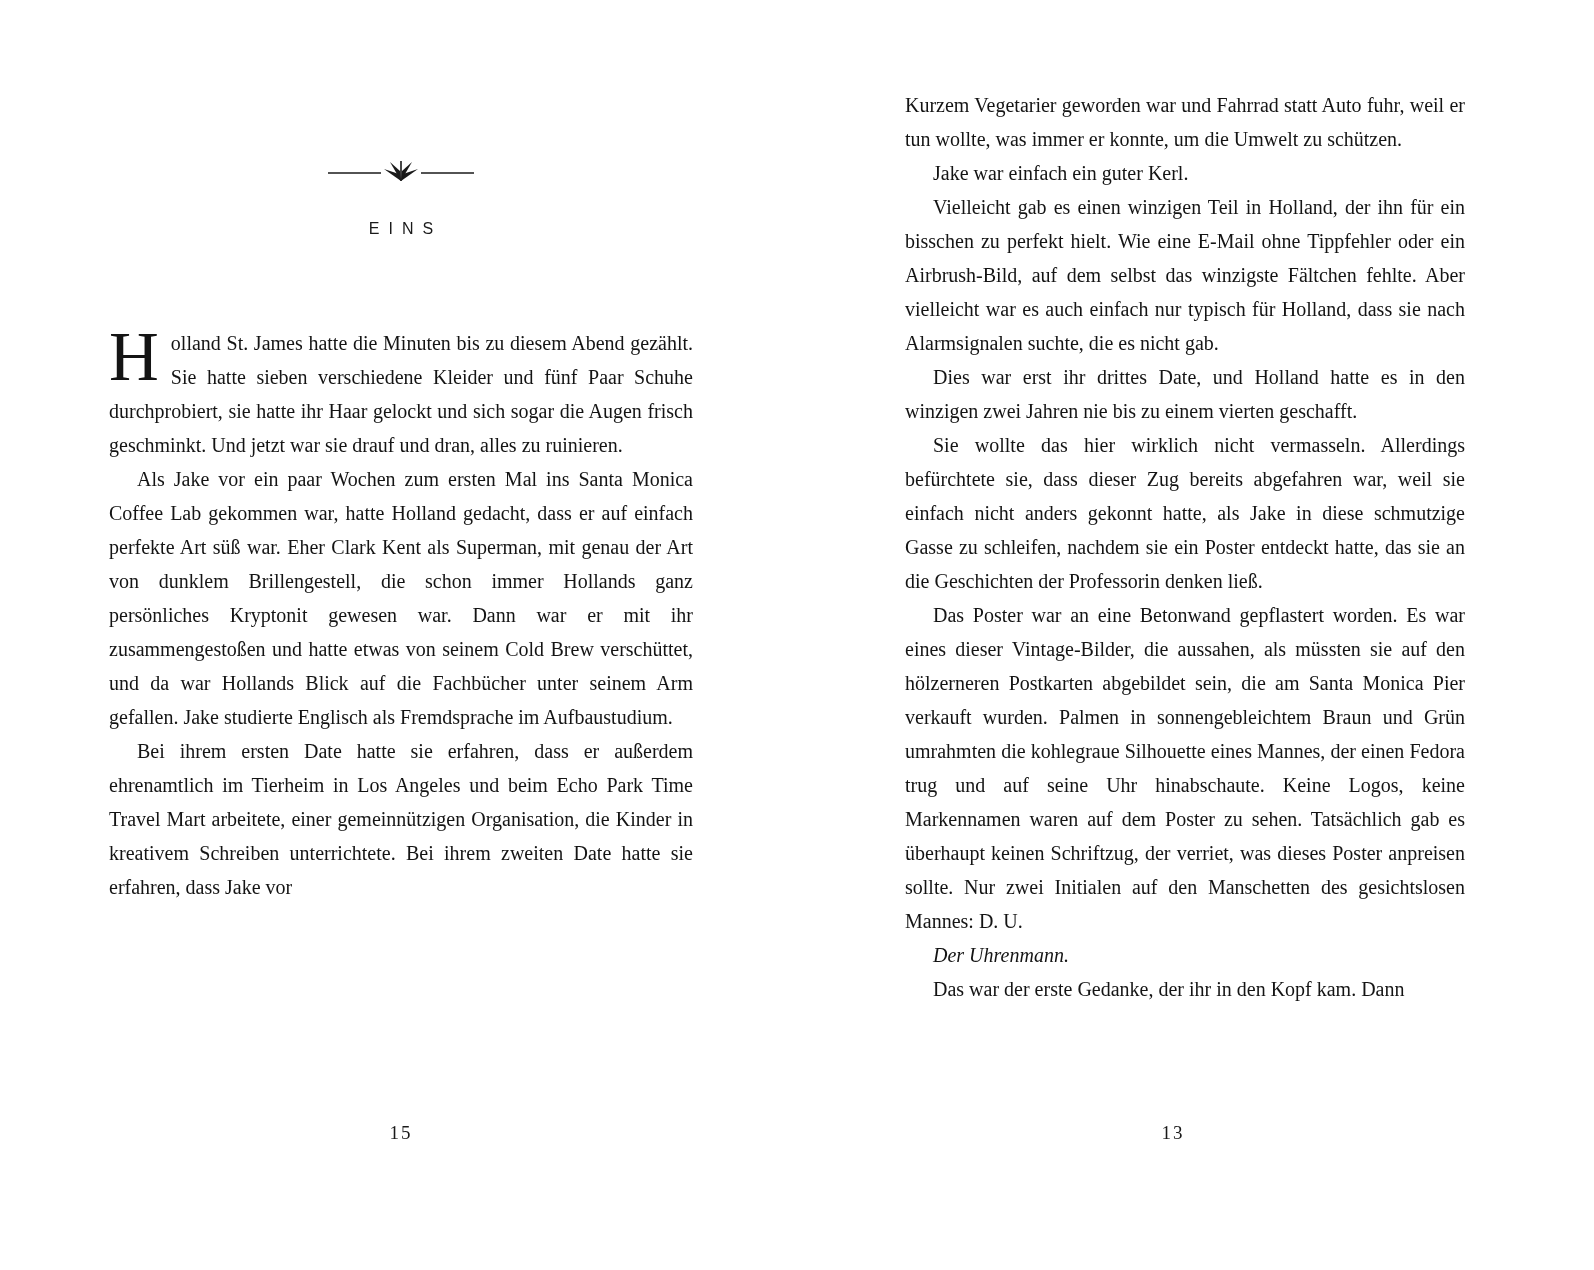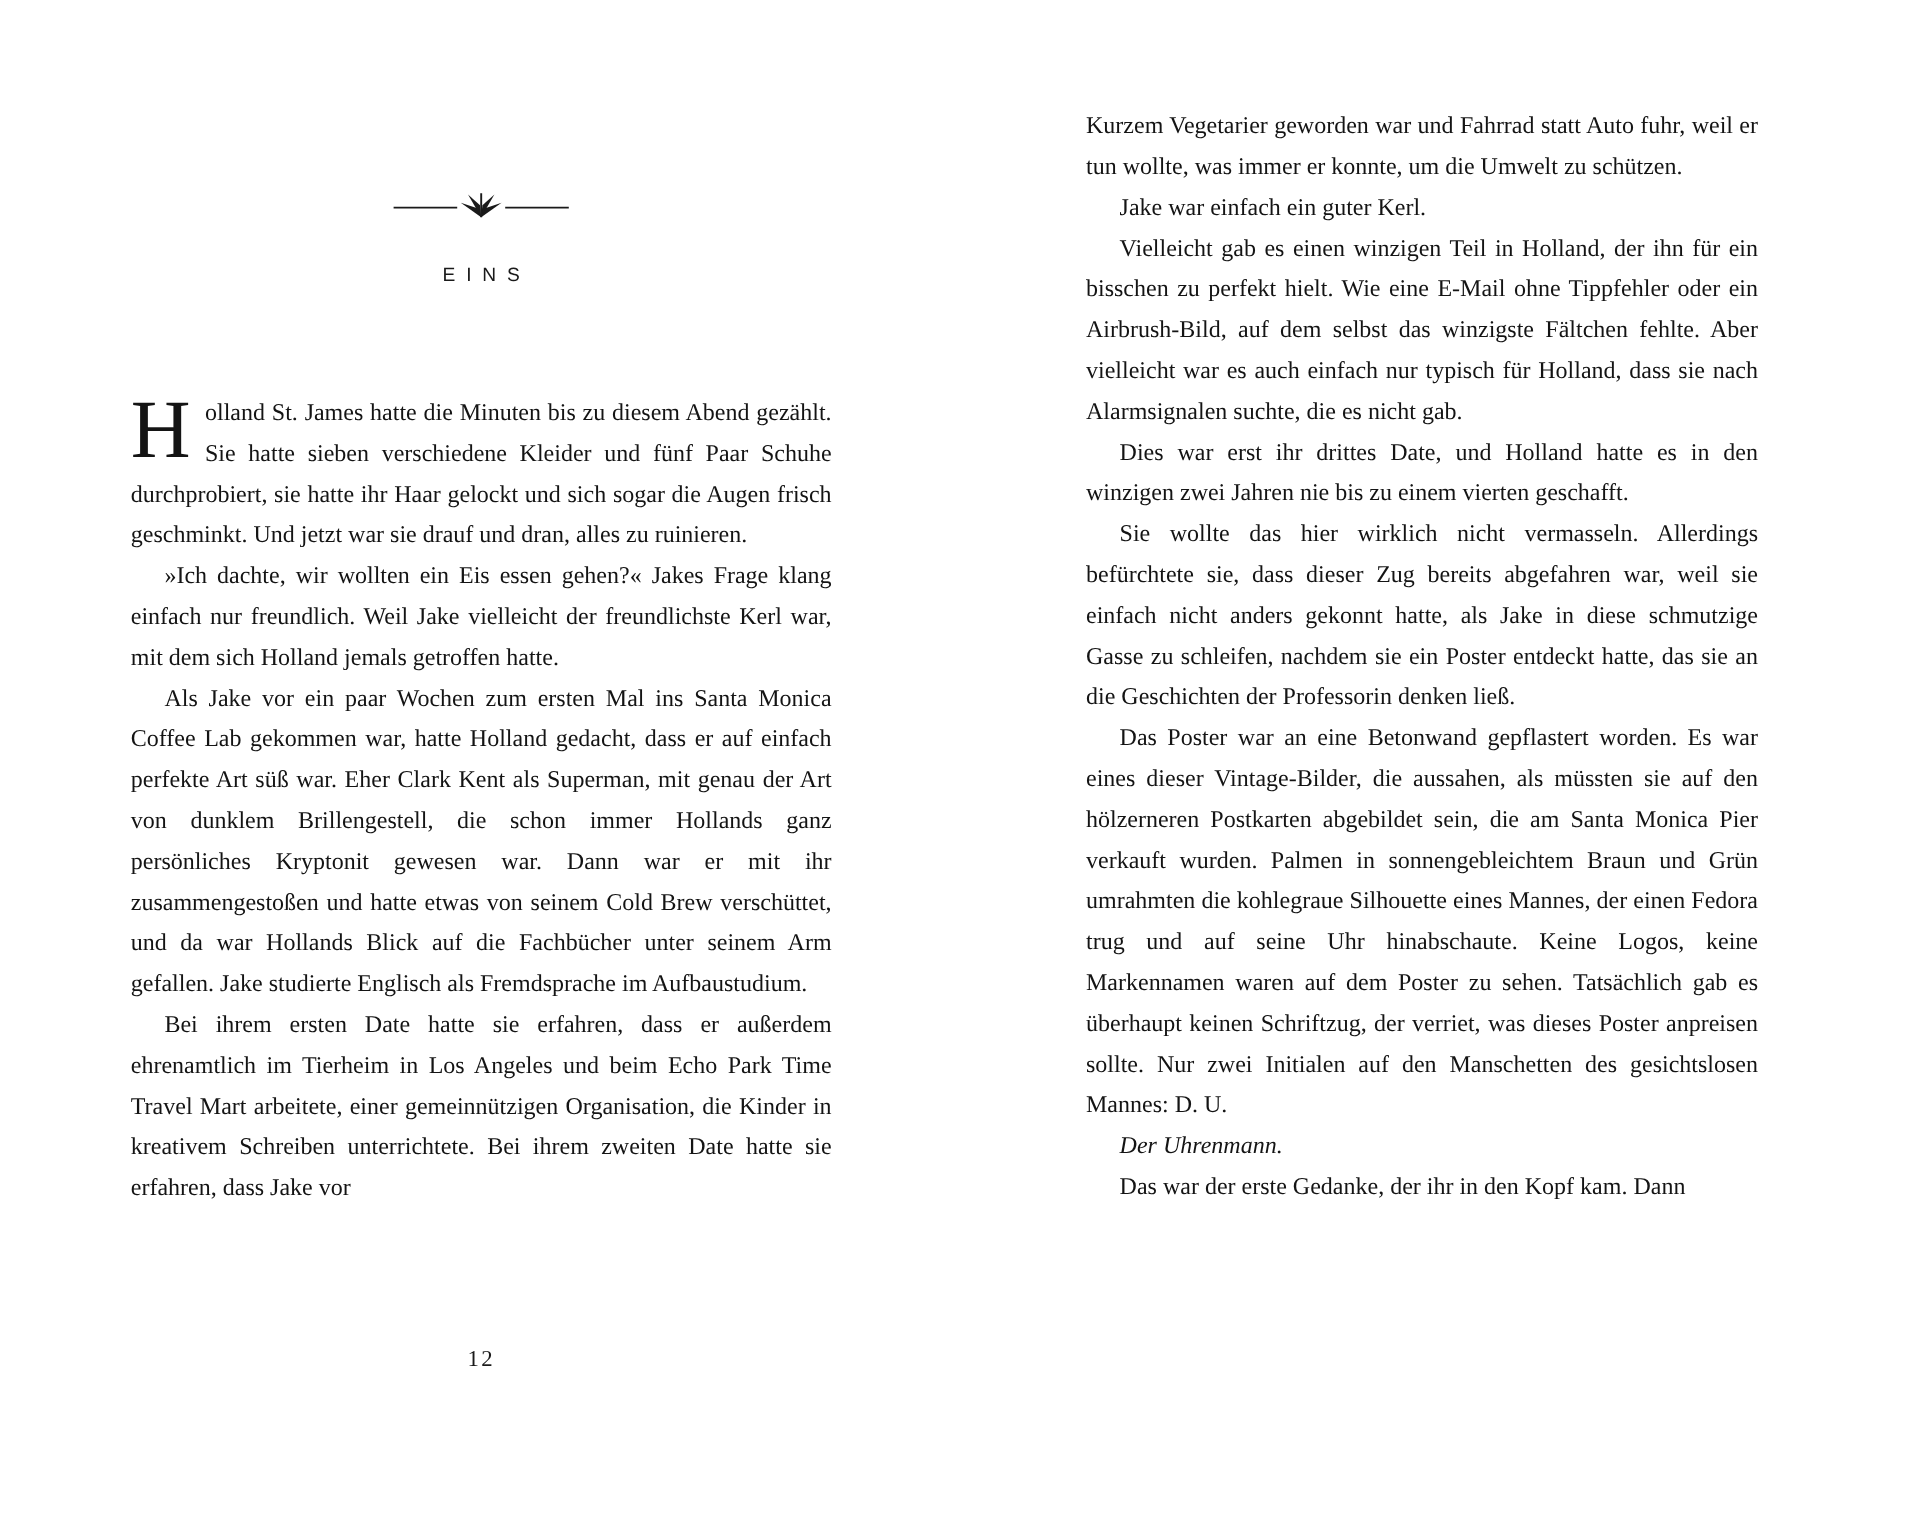--- a/index.html
+++ b/index.html
@@ -104,38 +104,38 @@
           <path d="M75 23 L64 4 L74 13 Z" fill="#1a1a1a"></path>
           <path d="M75 23 L86 4 L76 13 Z" fill="#1a1a1a"></path>
           <line x1="75" y1="23" x2="75" y2="3" stroke="#1a1a1a" stroke-width="1.6"></line>
         </svg>
       </div>
 
       <div class="chapter-title">EINS</div>
 
       <div class="body-text">
         <p class="no-indent"><span class="dropcap">H</span><span>olland St. James hatte die Minuten bis zu diesem Abend gezählt. Sie hatte sieben verschiedene Kleider und fünf Paar Schuhe durchprobiert, sie hatte ihr Haar gelockt und sich sogar die Augen frisch geschminkt. Und jetzt war sie drauf und dran, alles zu ruinieren.</span></p>
-        <p>»Ich dachte, wir wollten ein Eis essen gehen?« Jakes Frage klang einfach nur freundlich. Weil Jake vielleicht der freundlichste Kerl war, mit dem sich Holland jemals getroffen hatte.</p>
         <p>Als Jake vor ein paar Wochen zum ersten Mal ins Santa Monica Coffee Lab gekommen war, hatte Holland gedacht, dass er auf einfach perfekte Art süß war. Eher Clark Kent als Superman, mit genau der Art von dunklem Brillengestell, die schon immer Hollands ganz persönliches Kryptonit gewesen war. Dann war er mit ihr zusammengestoßen und hatte etwas von seinem Cold Brew verschüttet, und da war Hollands Blick auf die Fachbücher unter seinem Arm gefallen. Jake studierte Englisch als Fremdsprache im Aufbaustudium.</p>
         <p>Bei ihrem ersten Date hatte sie erfahren, dass er außerdem ehrenamtlich im Tierheim in Los Angeles und beim Echo Park Time Travel Mart arbeitete, einer gemeinnützigen Organisation, die Kinder in kreativem Schreiben unterrichtete. Bei ihrem zweiten Date hatte sie erfahren, dass Jake vor</p>
       </div>
     </div>
 
-    <div class="folio">12</div>
+    <div class="folio">15</div>
   </div>
 
   <div class="page page-right">
     <div class="text-block">
       <div class="body-text">
         <p class="no-indent">Kurzem Vegetarier geworden war und Fahrrad statt Auto fuhr, weil er tun wollte, was immer er konnte, um die Umwelt zu schützen.</p>
         <p>Jake war einfach ein guter Kerl.</p>
         <p>Vielleicht gab es einen winzigen Teil in Holland, der ihn für ein bisschen zu perfekt hielt. Wie eine E-Mail ohne Tippfehler oder ein Airbrush-Bild, auf dem selbst das winzigste Fältchen fehlte. Aber vielleicht war es auch einfach nur typisch für Holland, dass sie nach Alarmsignalen suchte, die es nicht gab.</p>
         <p>Dies war erst ihr drittes Date, und Holland hatte es in den winzigen zwei Jahren nie bis zu einem vierten geschafft.</p>
         <p>Sie wollte das hier wirklich nicht vermasseln. Allerdings befürchtete sie, dass dieser Zug bereits abgefahren war, weil sie einfach nicht anders gekonnt hatte, als Jake in diese schmutzige Gasse zu schleifen, nachdem sie ein Poster entdeckt hatte, das sie an die Geschichten der Professorin denken ließ.</p>
         <p>Das Poster war an eine Betonwand gepflastert worden. Es war eines dieser Vintage-Bilder, die aussahen, als müssten sie auf den hölzerneren Postkarten abgebildet sein, die am Santa Monica Pier verkauft wurden. Palmen in sonnengebleichtem Braun und Grün umrahmten die kohlegraue Silhouette eines Mannes, der einen Fedora trug und auf seine Uhr hinabschaute. Keine Logos, keine Markennamen waren auf dem Poster zu sehen. Tatsächlich gab es überhaupt keinen Schriftzug, der verriet, was dieses Poster anpreisen sollte. Nur zwei Initialen auf den Manschetten des gesichtslosen Mannes: D. U.</p>
         <p class="italic">Der Uhrenmann.</p>
         <p>Das war der erste Gedanke, der ihr in den Kopf kam. Dann</p>
       </div>
     </div>
 
+    <div class="folio">13</div>
   </div>
 
 </div>
 
 </body></html>

